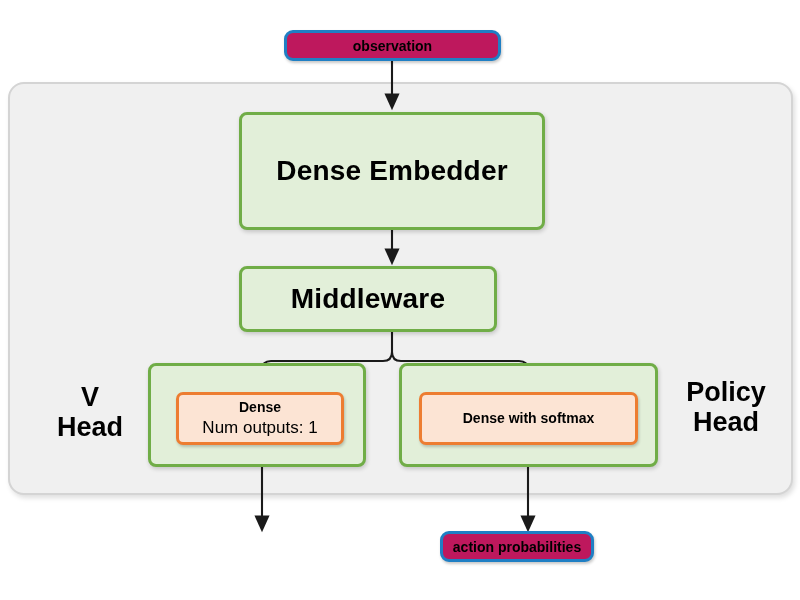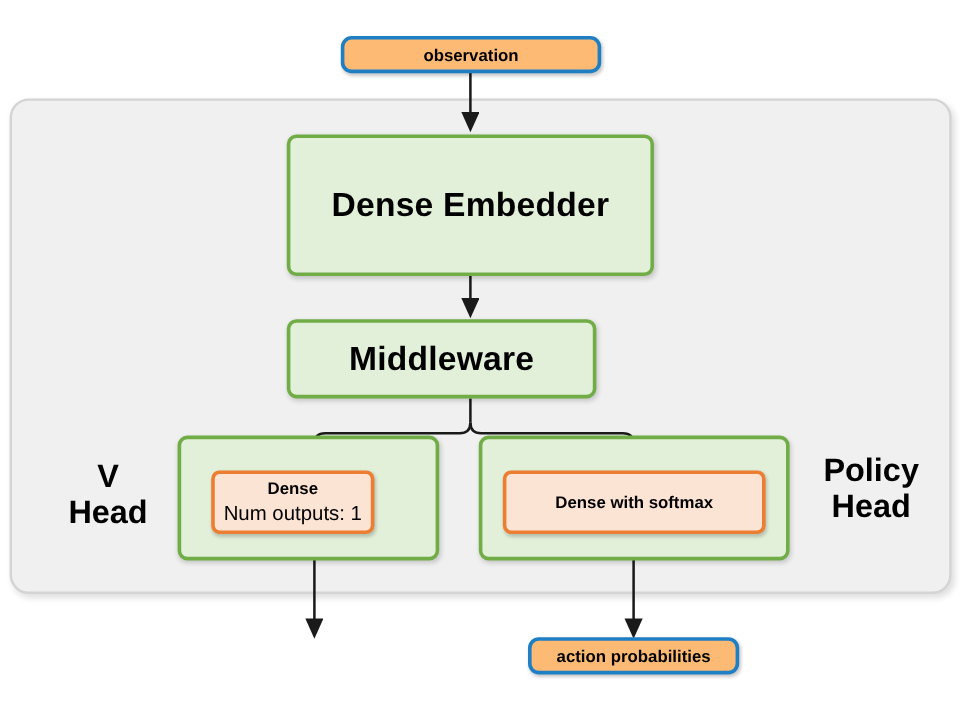--- a/index.html
+++ b/index.html
@@ -31,21 +31,21 @@
     display: flex;
     flex-direction: column;
     align-items: center;
     justify-content: center;
     text-align: center;
     border-radius: 7px;
   }
 
   
   .io-node {
-    background: #fdba74;
+    background: #be185d;
     border: 3px solid #1f7fc4;
     border-radius: 9px;
     box-shadow: 1px 2px 3px rgba(0,0,0,0.22);
     font-weight: bold;
     font-size: 14px;
     color: #000000;
   }
 
   
   .stage-node {
@@ -147,21 +147,21 @@
   <div class="node stage-node" style="left:239px; top:112px; width:306px; height:118px;">
     <span class="label">Dense Embedder</span>
   </div>
 
   <div class="node stage-node" style="left:239px; top:266px; width:258px; height:66px;">
     <span class="label">Middleware</span>
   </div>
 
   <div class="group-node" style="left:148px; top:363px; width:218px; height:104px;"></div>
 
-  <div class="node layer-node" style="left:176px; top:392px; width:136px; height:53px;">
+  <div class="node layer-node" style="left:176px; top:392px; width:168px; height:53px;">
     <span class="title">Dense</span>
     <span class="sub">Num outputs: 1</span>
   </div>
 
   <div class="head-caption" style="left:38px; top:382px; width:104px;">
     <div>V</div>
     <div>Head</div>
   </div>
 
   <div class="group-node" style="left:399px; top:363px; width:259px; height:104px;"></div>
@@ -169,17 +169,17 @@
   <div class="node layer-node" style="left:419px; top:392px; width:219px; height:53px;">
     <span class="title">Dense with softmax</span>
   </div>
 
   <div class="head-caption" style="left:664px; top:377px; width:124px;">
     <div>Policy</div>
     <div>Head</div>
   </div>
 
 
-  <div class="node io-node" style="left:440px; top:531px; width:176px; height:31px;">
+  <div class="node io-node" style="left:440px; top:531px; width:154px; height:31px;">
     <span class="label">action probabilities</span>
   </div>
 
 </div>
 
 </body></html>

